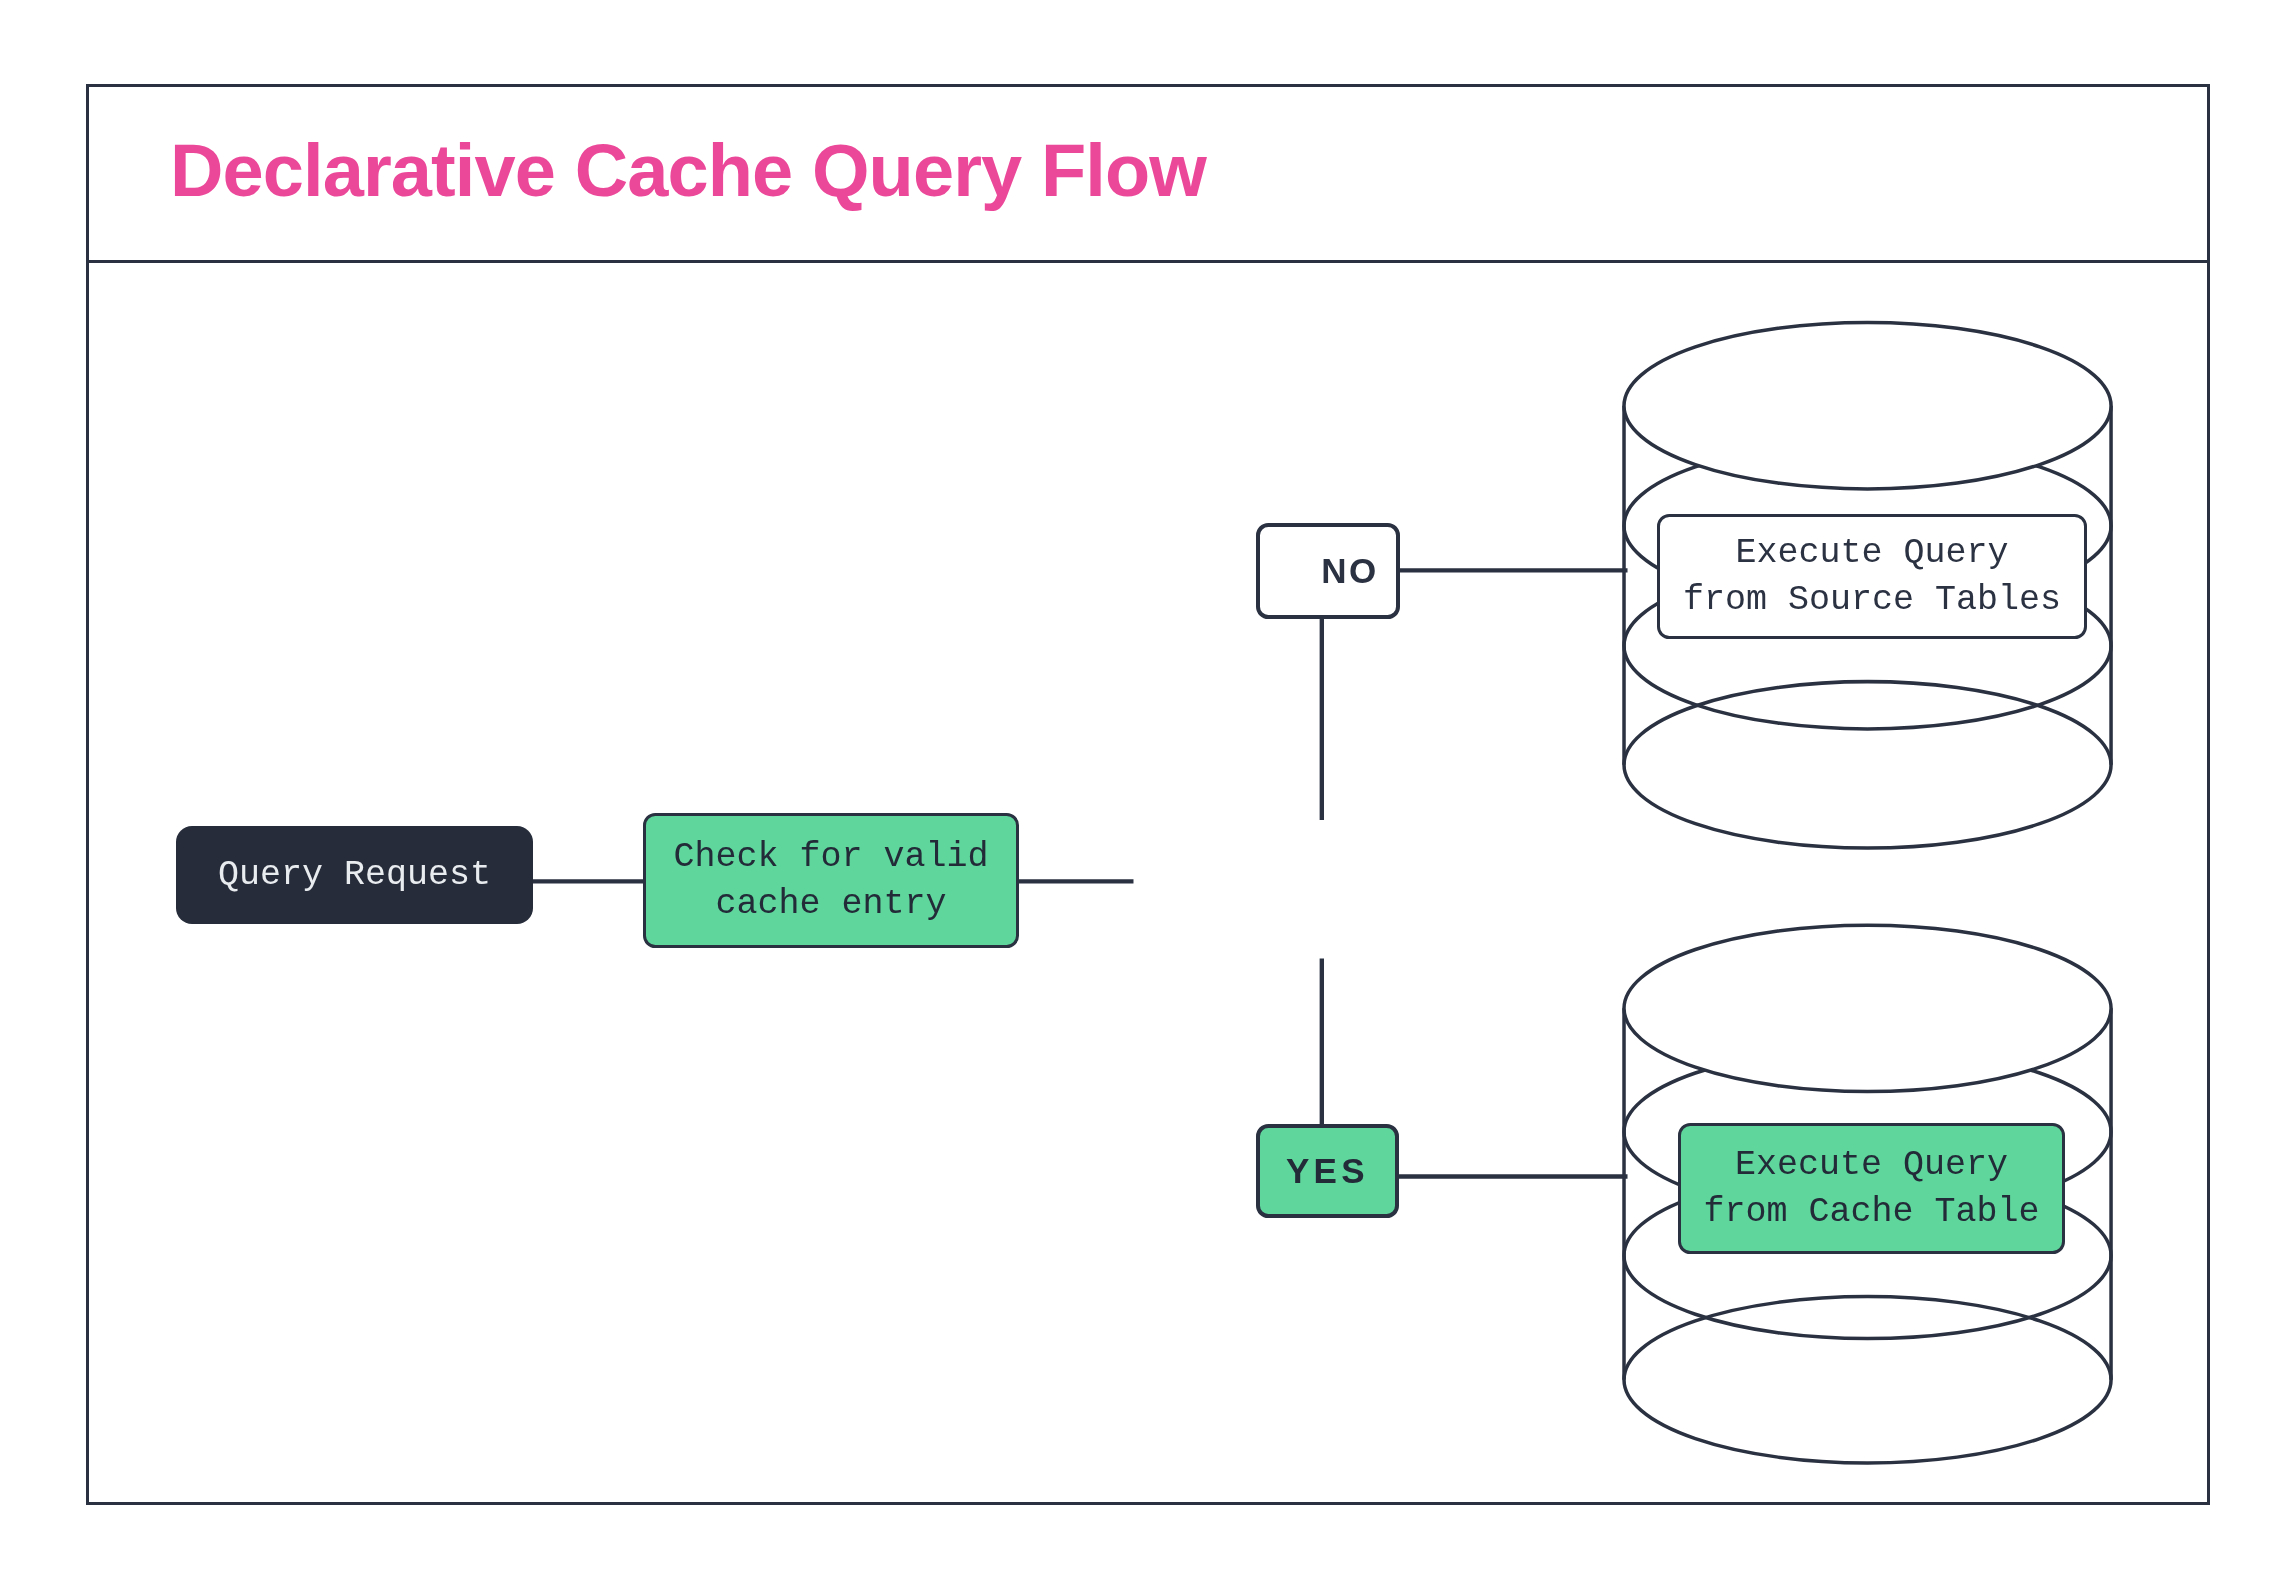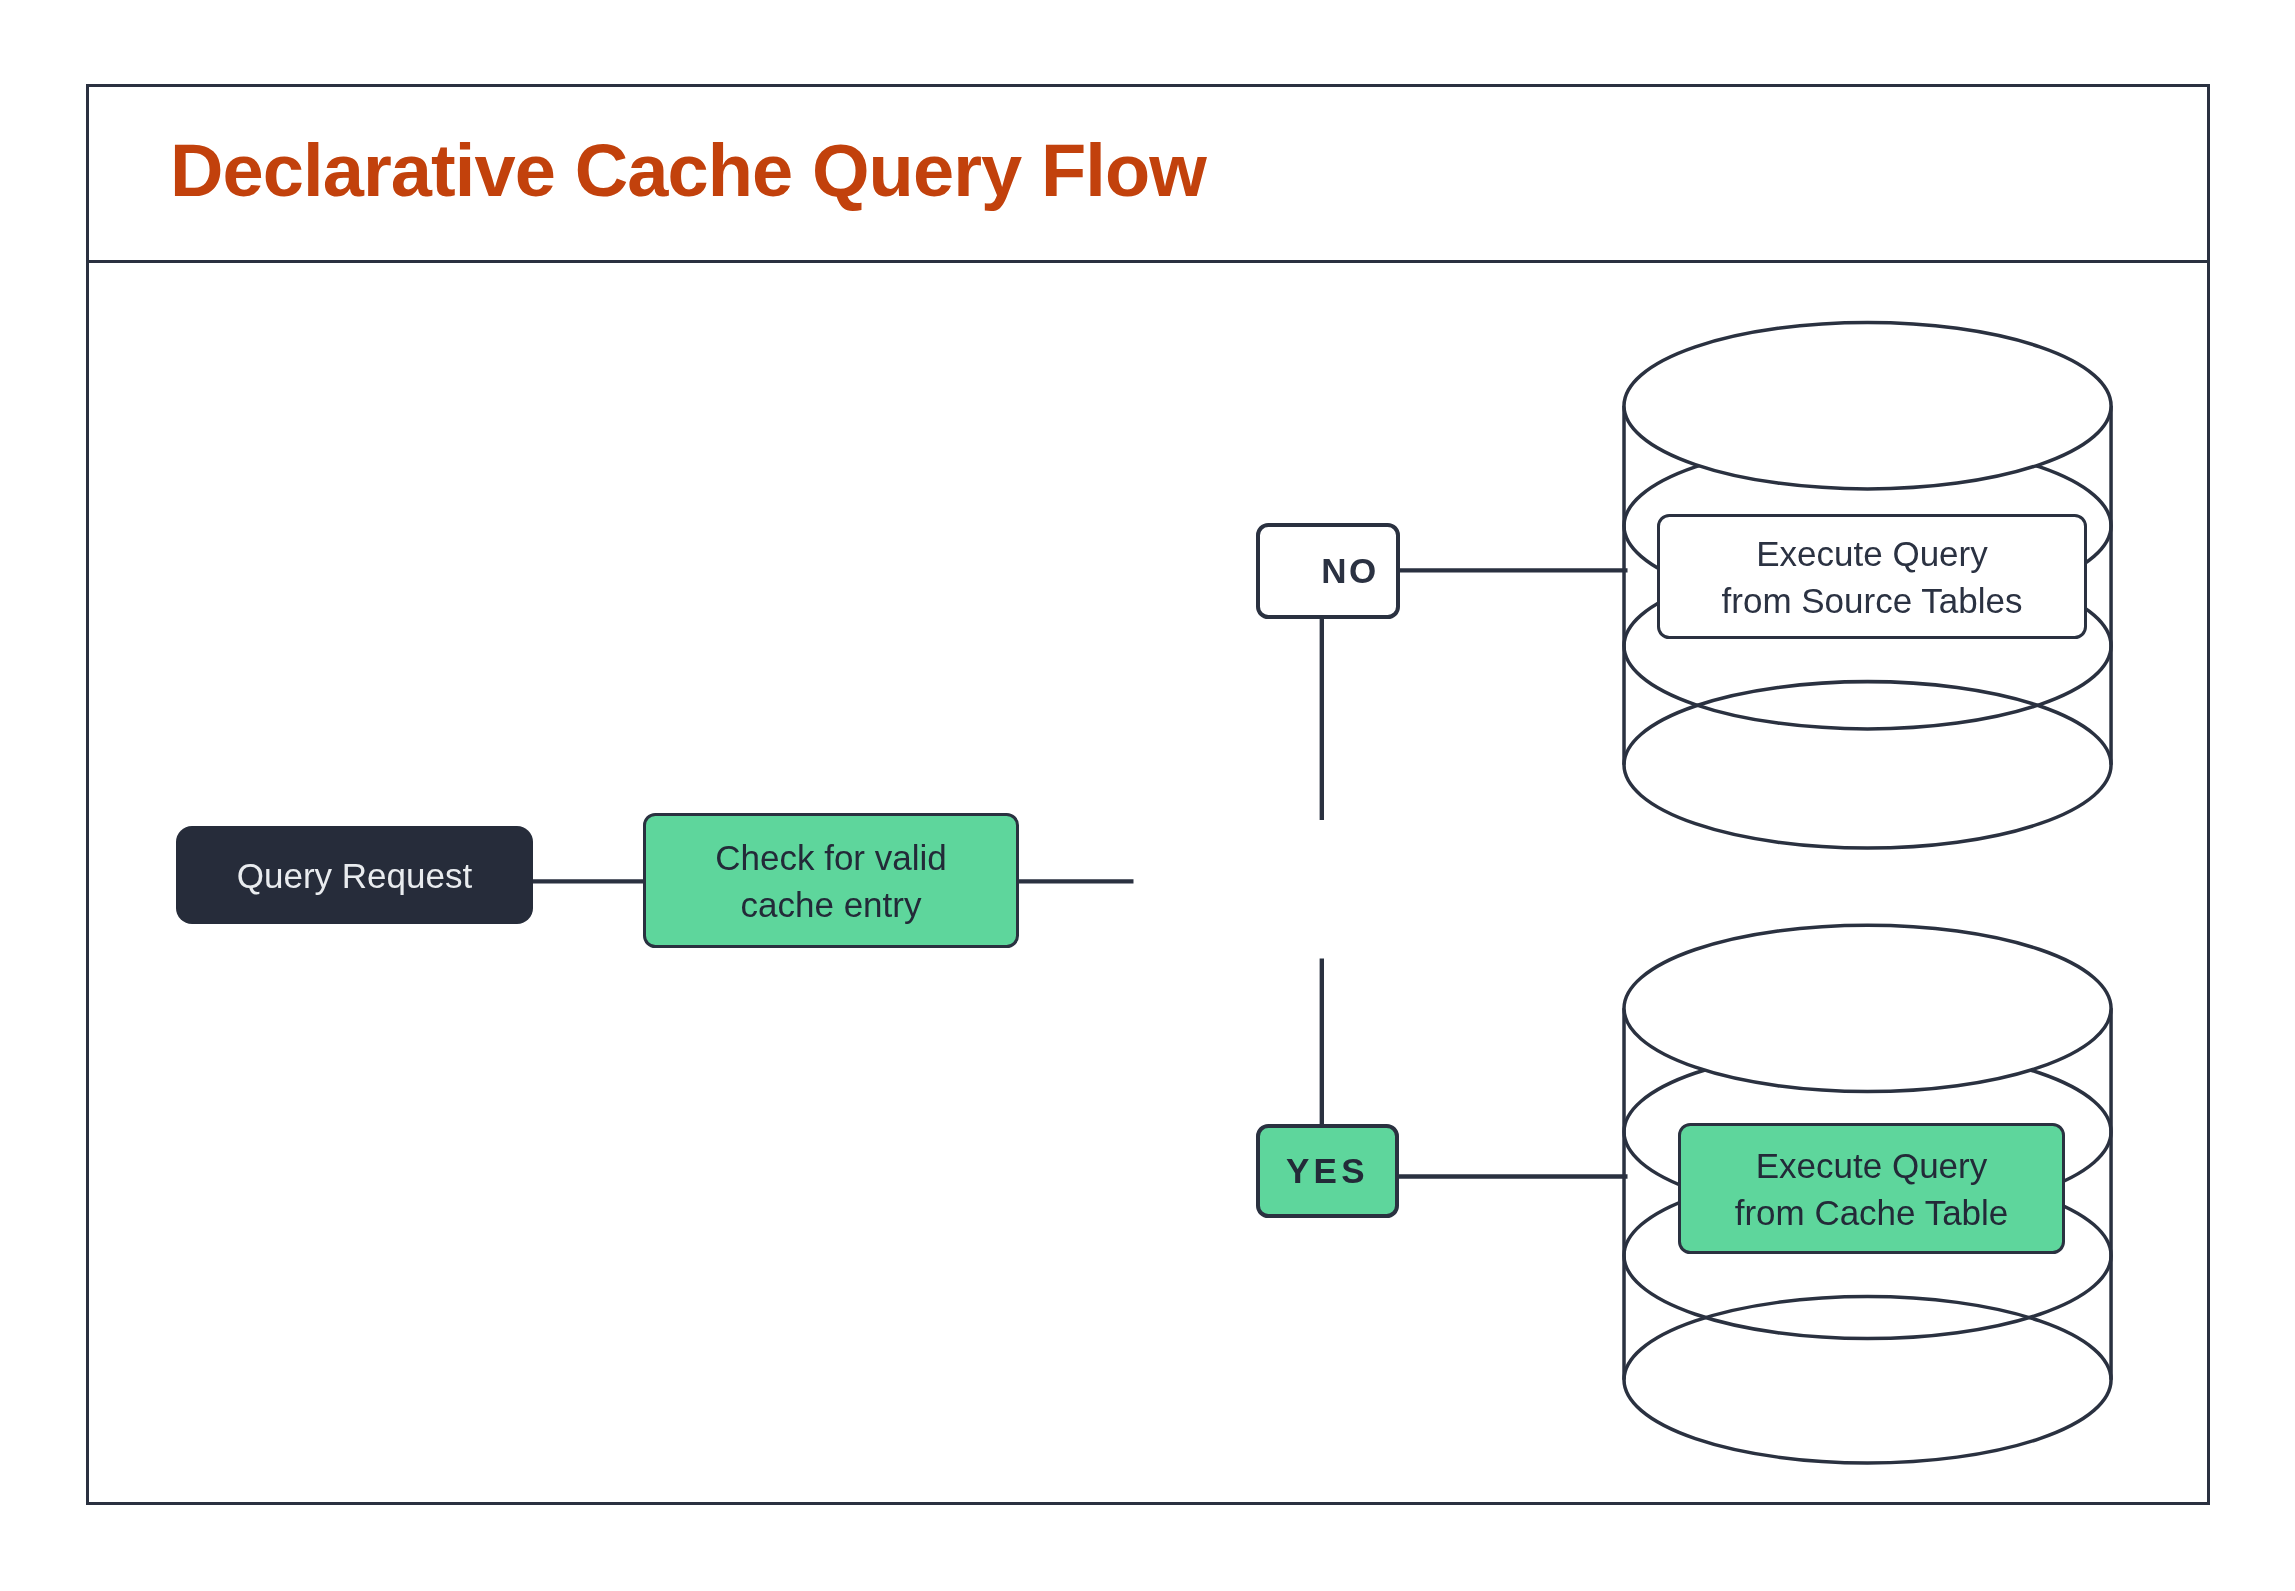--- a/index.html
+++ b/index.html
@@ -26,37 +26,37 @@
     border-bottom: 3.5px solid #2a3140;
     box-sizing: border-box;
     display: flex;
     align-items: center;
   }
   .title {
     margin: 0 0 0 81px;
     font-size: 74px;
     font-weight: bold;
     letter-spacing: -0.9px;
-    color: #c2410c;
+    color: #ec4899;
     line-height: 1;
     padding-bottom: 5.3px;
   }
   .overlay {
     position: absolute;
     left: 0; top: 0;
     width: 2295px; height: 1591px;
   }
   .node {
     position: absolute;
     box-sizing: border-box;
     display: flex;
     align-items: center;
     justify-content: center;
     text-align: center;
-    font-family: Liberation Sans, sans-serif;
+    font-family: Liberation Mono, monospace;
     font-size: 35px;
     line-height: 47px;
     white-space: pre-line;
   }
   .node-dark   { background: #262c3a; color: #e9ecef; border-radius: 16px; text-align: right; }
   .node-green  { background: #5ed69c; color: #232a38; border: 3.5px solid #2a3140; border-radius: 12.3px; }
   .node-white  { background: #ffffff; color: #2b3242; border: 3.5px solid #2a3140; border-radius: 12.3px; }
   .edge-label {
     position: absolute;
     box-sizing: border-box;

